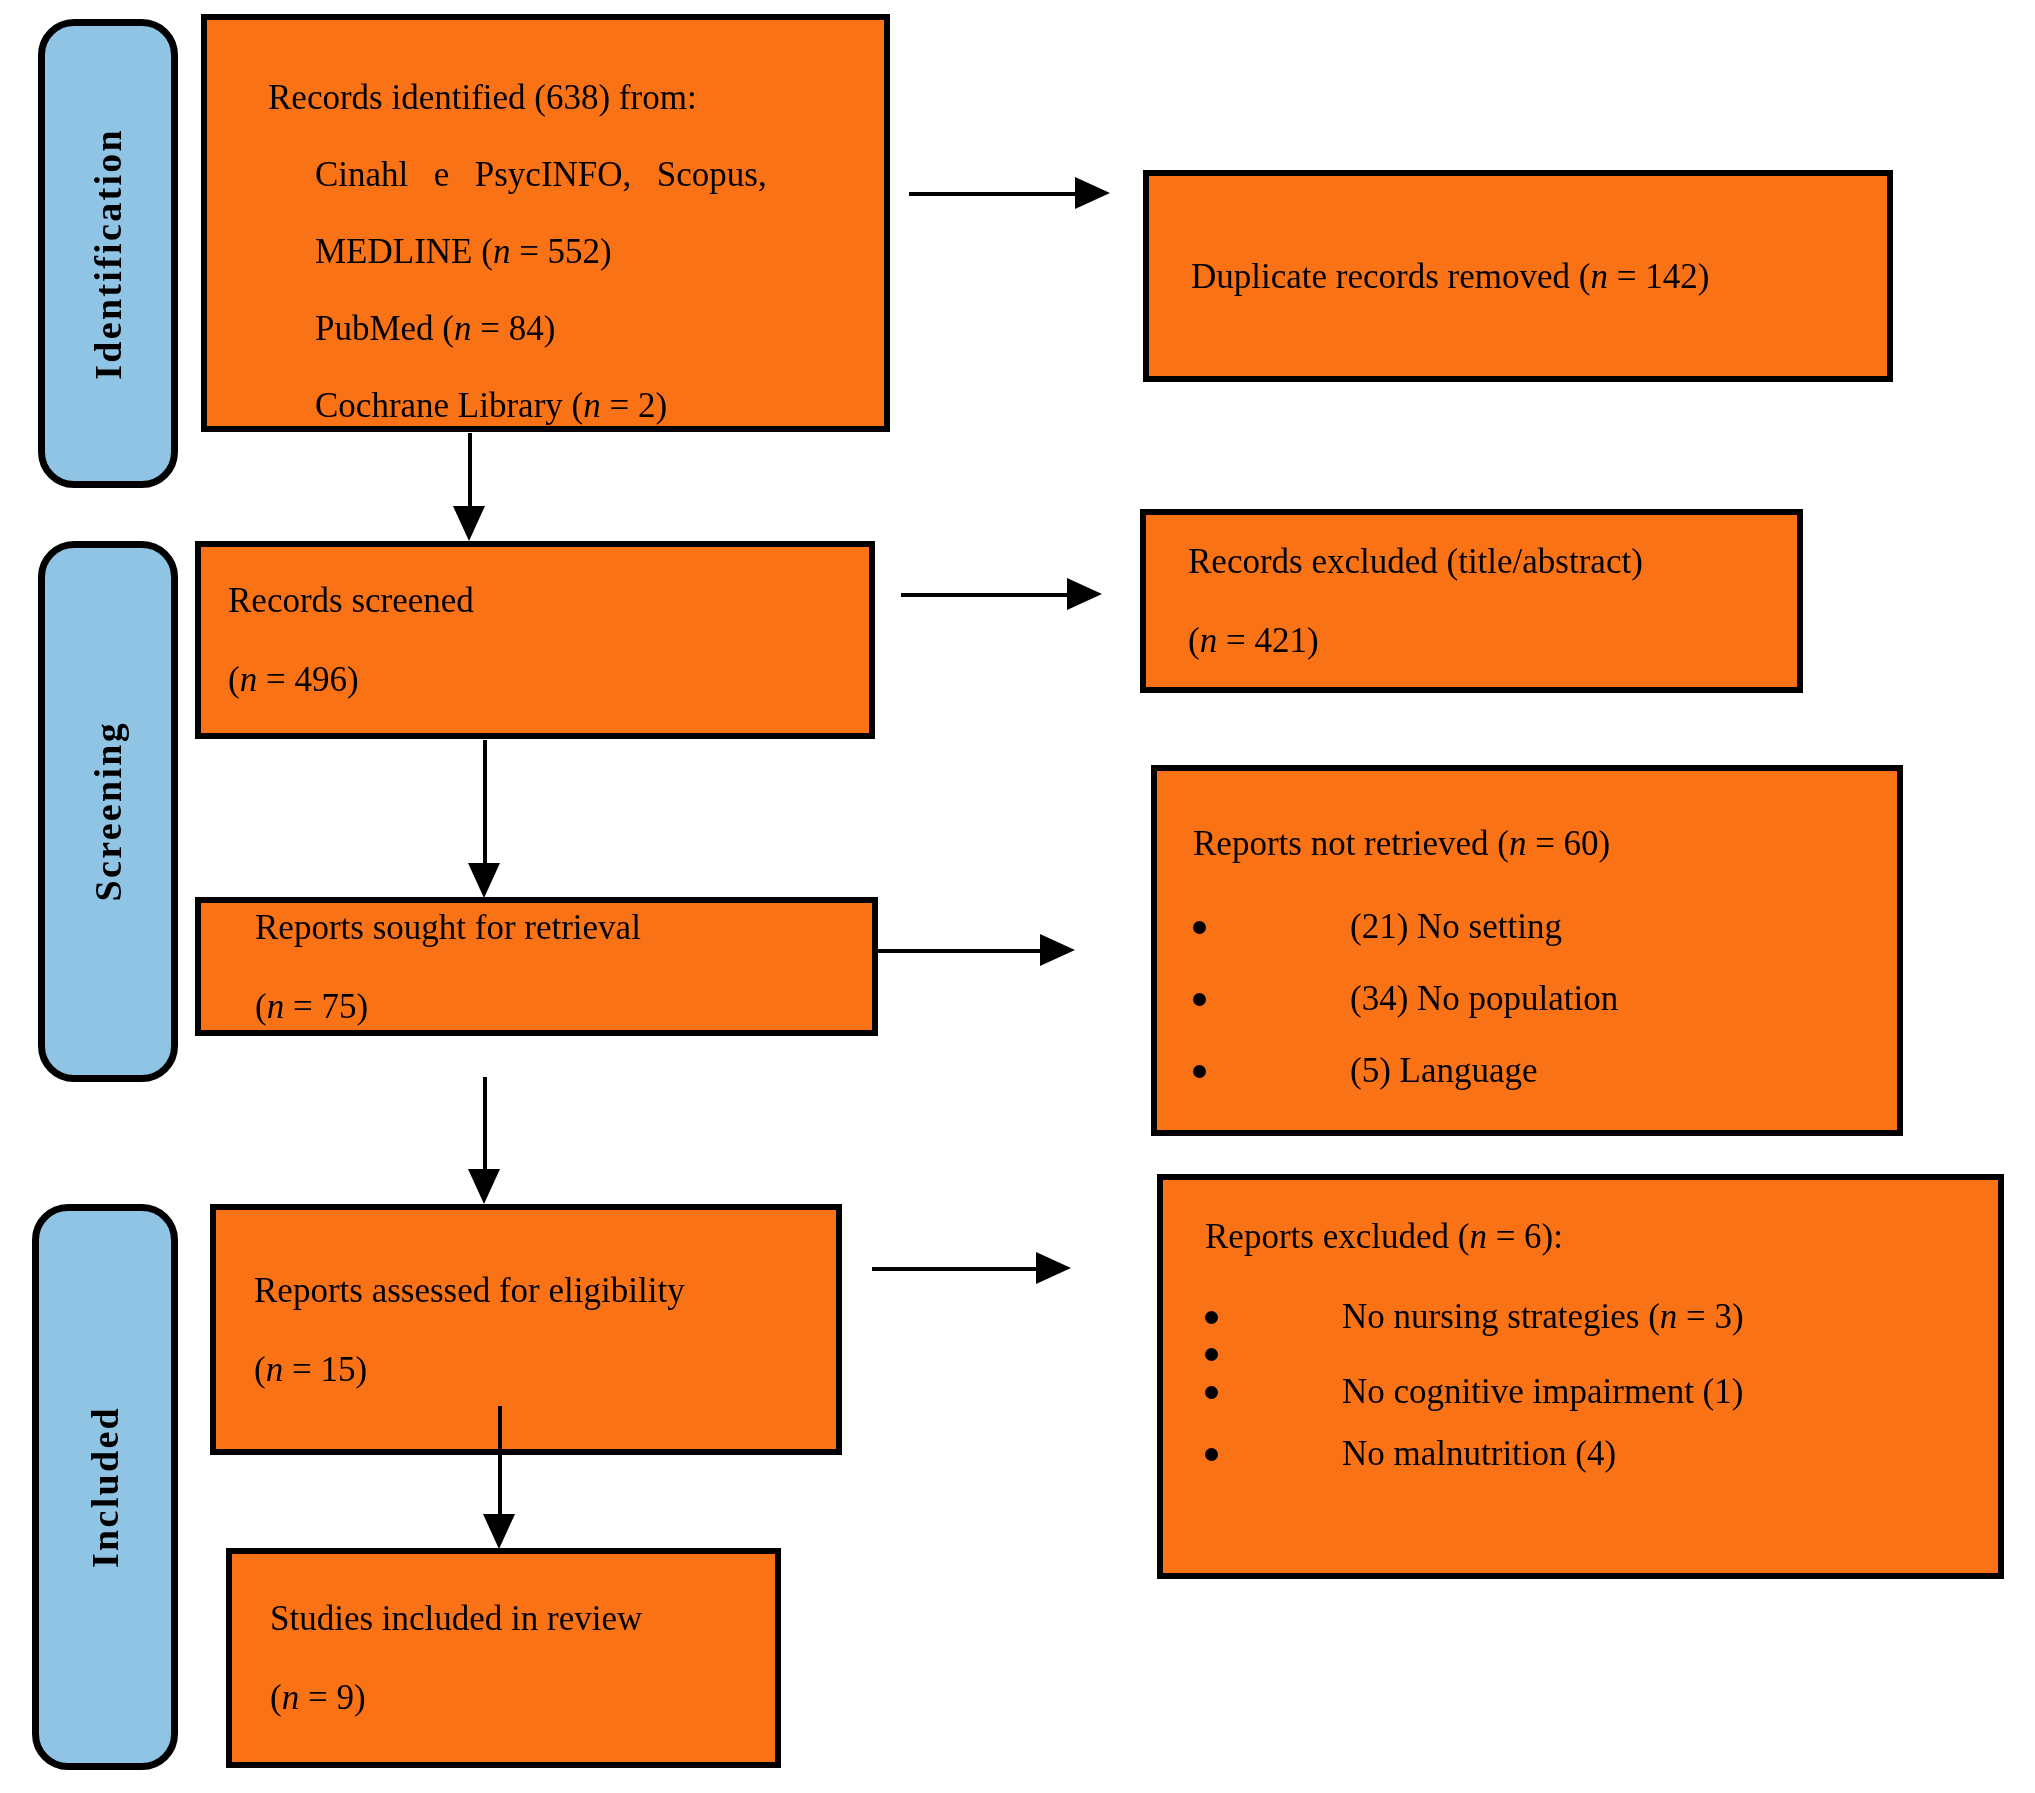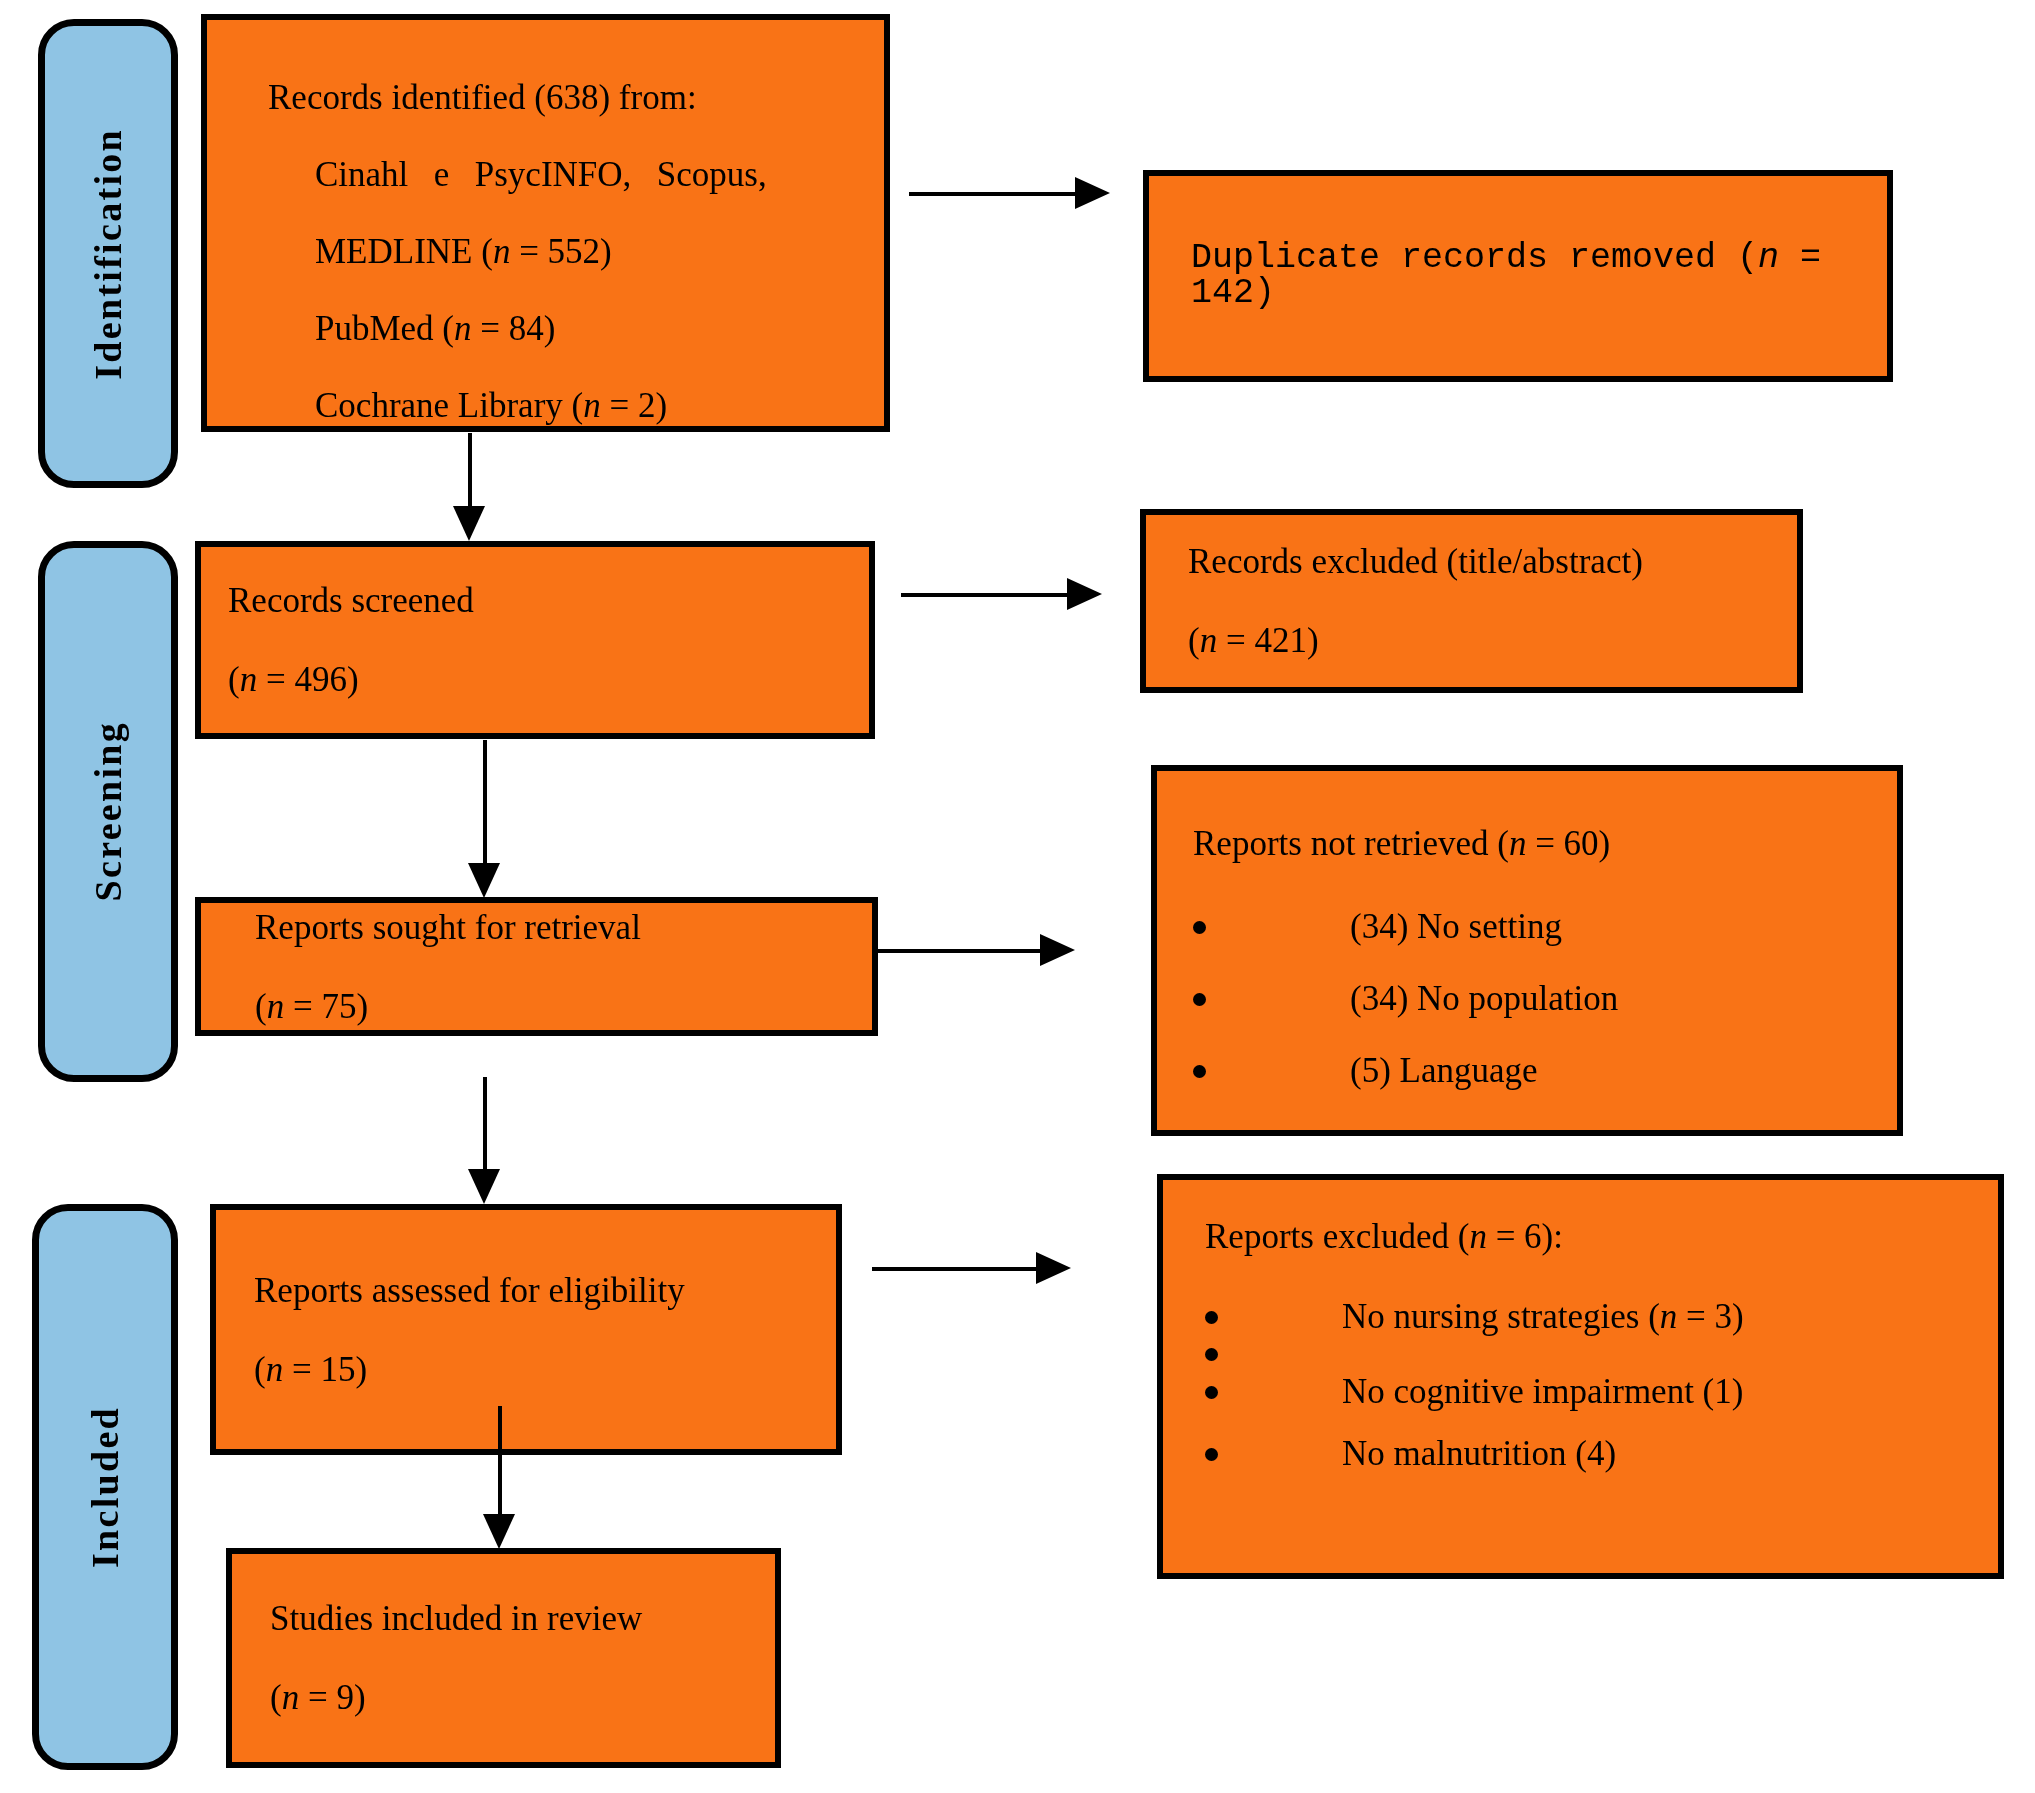--- a/index.html
+++ b/index.html
@@ -20,21 +20,21 @@
   .fbox{
     position:absolute;background:#f97316;border:6.8px solid #000;box-sizing:border-box;
     font-size:35px;line-height:1;
   }
   .center-col{display:flex;flex-direction:column;justify-content:center;}
   .center-col .bline{margin:22px 0;}
   .idbox .title-line{line-height:77px;}
   .idbox .src-list{margin-left:47px;}
   .idbox .src-line{line-height:77px;white-space:nowrap;}
   .idbox .wide-words{word-spacing:16.7px;}
-  .single-line{display:flex;align-items:center;font-family:Liberation Mono, monospace;}
+  .single-line{display:flex;align-items:center;}
   .blist{list-style:none;margin:0;padding:0;}
   .blist li{display:flex;align-items:center;}
   .bullet{flex:0 0 auto;width:13px;height:13px;border-radius:50%;background:#000;}
   .nr-list li{line-height:72px;}
   .nr-list .bullet{margin-right:144px;}
   .re-list li{line-height:62px;}
   .re-list .bullet{margin-right:124px;}
   .list-head{line-height:35px;}
   
   .arrow{position:absolute;}
@@ -90,21 +90,21 @@
   <div class="fbox center-col" style="left:195px;top:897px;width:683px;height:139px;padding-left:54px;">
     <div class="bline">Reports sought for retrieval</div>
     <div class="bline">(<i>n</i> = 75)</div>
   </div>
 
   <div class="fbox" style="left:1151px;top:765px;width:752px;height:371px;padding:55px 23px 0 36px;">
     <div class="list-head">Reports not retrieved (<i>n</i> = 60)</div>
     <ul class="blist nr-list" style="margin-top:30px;">
       <li>
         <span class="bullet"></span>
-        <span>(34) No setting</span>
+        <span>(21) No setting</span>
       </li>
       <li>
         <span class="bullet"></span>
         <span>(34) No population</span>
       </li>
       <li>
         <span class="bullet"></span>
         <span>(5) Language</span>
       </li>
     </ul>

